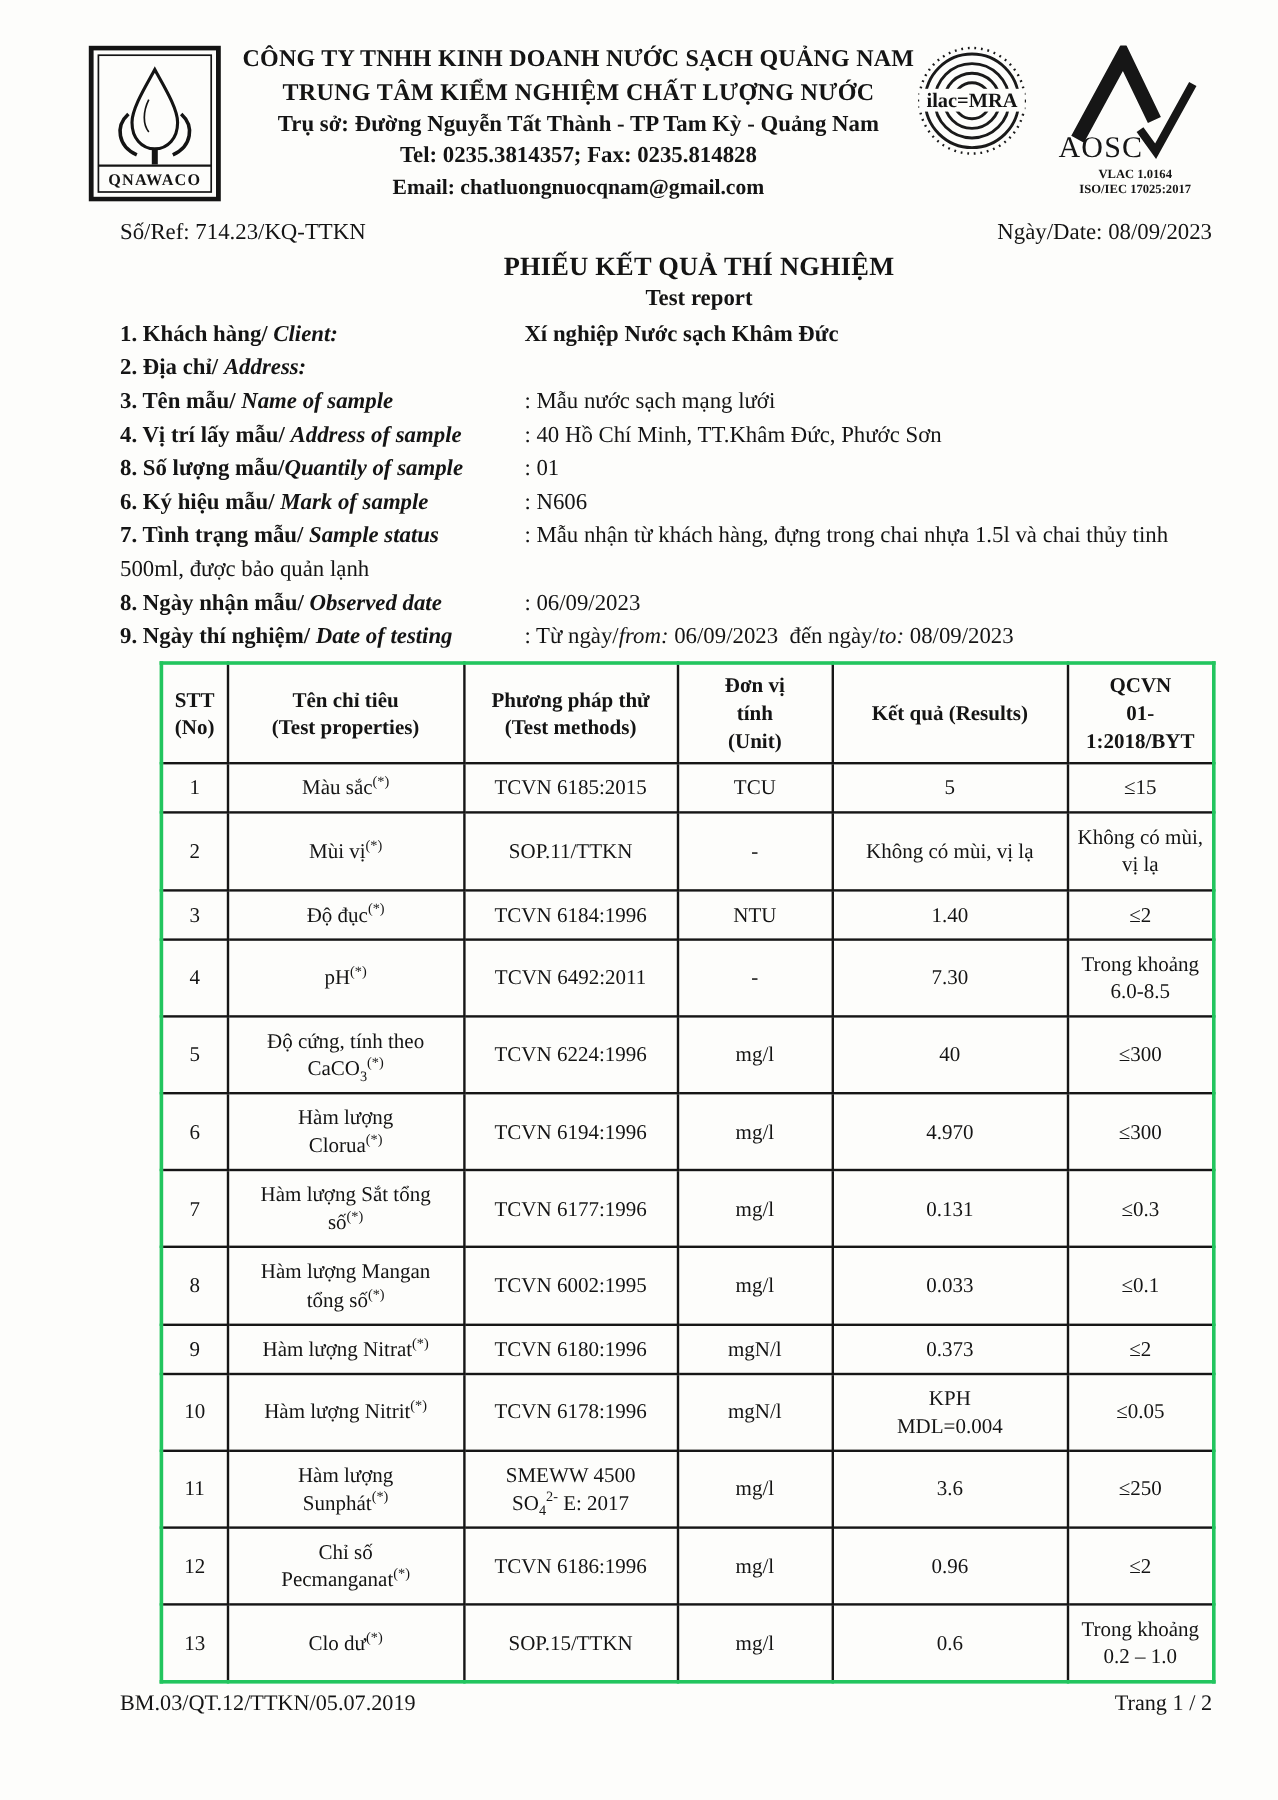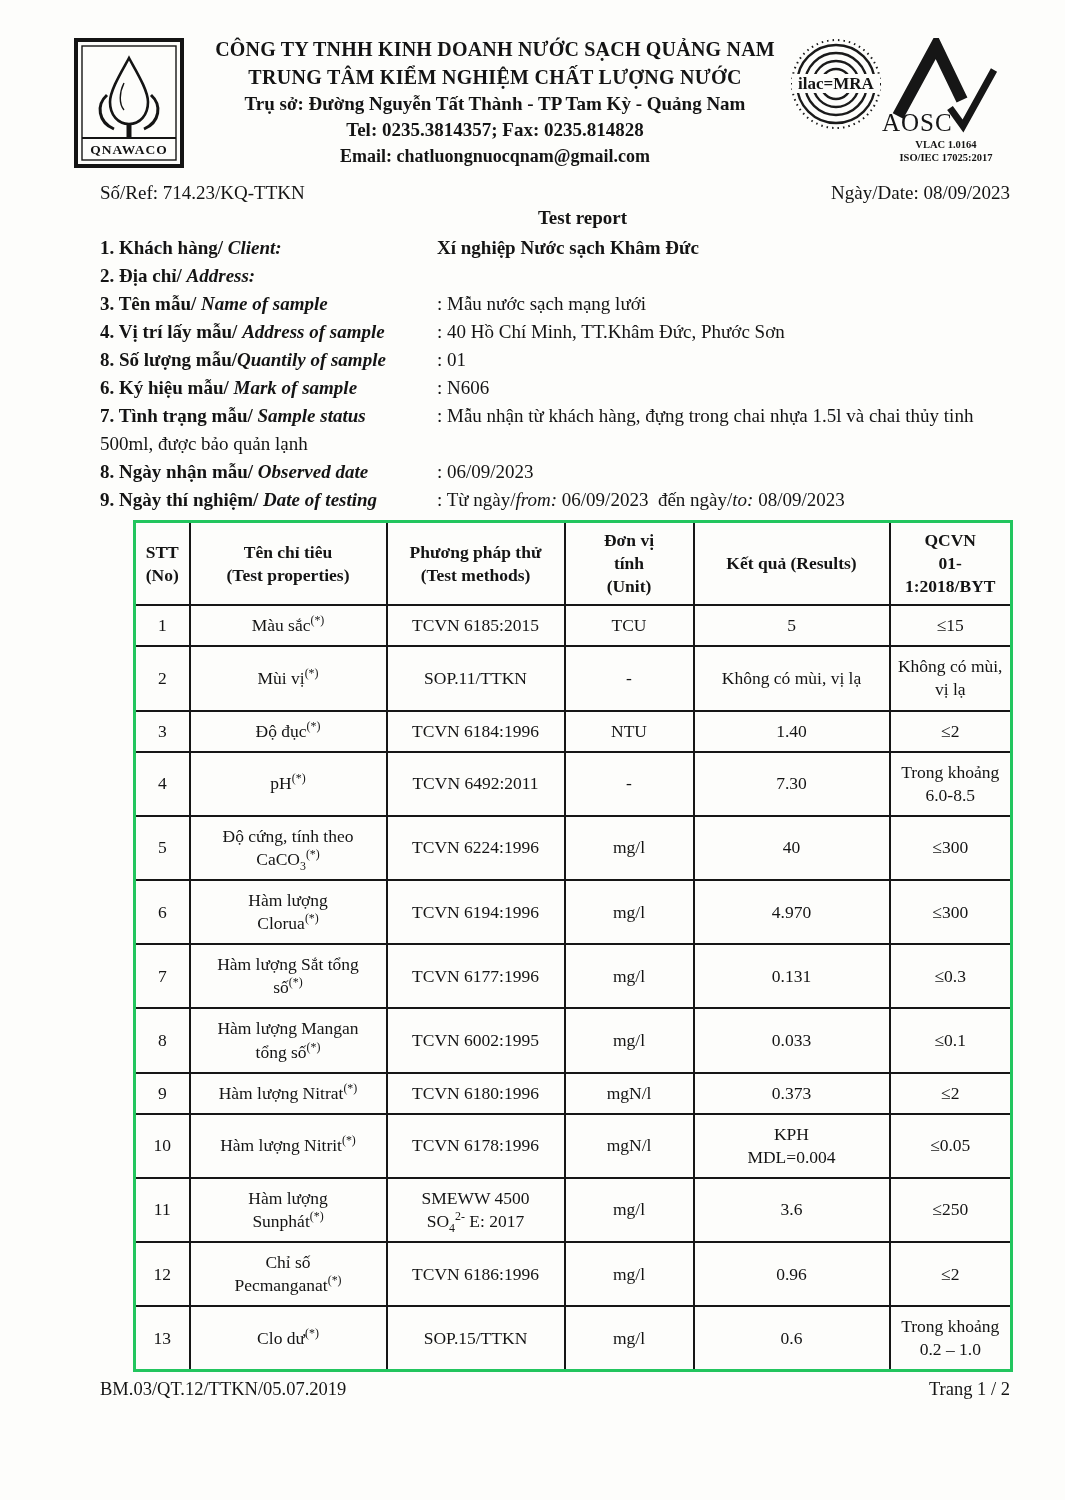--- a/index.html
+++ b/index.html
@@ -13,21 +13,21 @@
   
   .header{display:flex;align-items:flex-start;}
   .logo-box{flex:none;margin:14px 4px 0 6px;}
   .org-block{flex:1;text-align:center;margin-top:12px;line-height:1.38;}
   .org-l1{font-size:20px;font-weight:bold;letter-spacing:.2px;}
   .org-l2{font-size:20px;font-weight:bold;letter-spacing:.3px;}
   .org-l3{font-size:19px;font-weight:bold;}
   .org-l4{font-size:19px;font-weight:bold;}
   .org-l5{font-size:18px;font-weight:bold;}
   .email-addr{}
-  .certs{flex:none;display:flex;align-items:flex-start;gap:0;margin-top:14px;}
+  .certs{flex:none;display:flex;align-items:flex-start;gap:26px;margin-top:14px;}
   .aosc-wrap{text-align:center;width:128px;}
   .aosc-sub{font-size:10.5px;font-weight:bold;line-height:1.25;}
   
   .meta-row{display:flex;justify-content:space-between;width:910px;margin:10px 0 0 45px;font-size:19px;}
   .title-wrap{width:910px;margin-left:45px;text-align:center;padding-left:55px;box-sizing:border-box;}
   .title-main{font-size:22px;font-weight:bold;margin:4px 0 0 0;letter-spacing:.2px;}
   .title-sub{font-size:19px;font-weight:bold;margin:3px 0 5px 0;}
   
   .info{margin-left:45px;width:920px;font-size:19px;}
   .info p{margin:0;line-height:28px;}
@@ -103,20 +103,21 @@
       </div>
     </div>
   </div>
 
   <div class="meta-row">
     <span>Số/Ref: 714.23/KQ-TTKN</span>
     <span>Ngày/Date: 08/09/2023</span>
   </div>
 
   <div class="title-wrap">
+    <div class="title-main">PHIẾU KẾT QUẢ THÍ NGHIỆM</div>
     <div class="title-sub">Test report</div>
   </div>
 
   <div class="info">
 
     <p><span class="info-label"><span class="lbl-vi">1. Khách hàng/ </span><span class="lbl-en">Client:</span></span><span class="val-bold">Xí nghiệp Nước sạch Khâm Đức</span></p>
 
     <p class="row2">
         <span class="info-label"><span class="lbl-vi">2. Địa chỉ/ </span><span class="lbl-en">Address:</span></span>
       </p>

